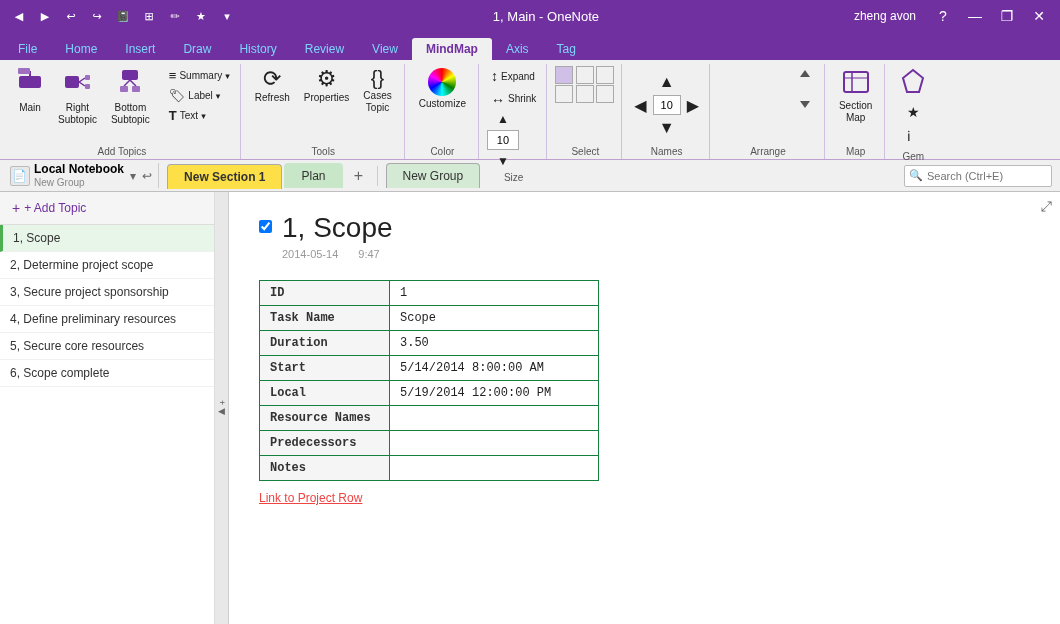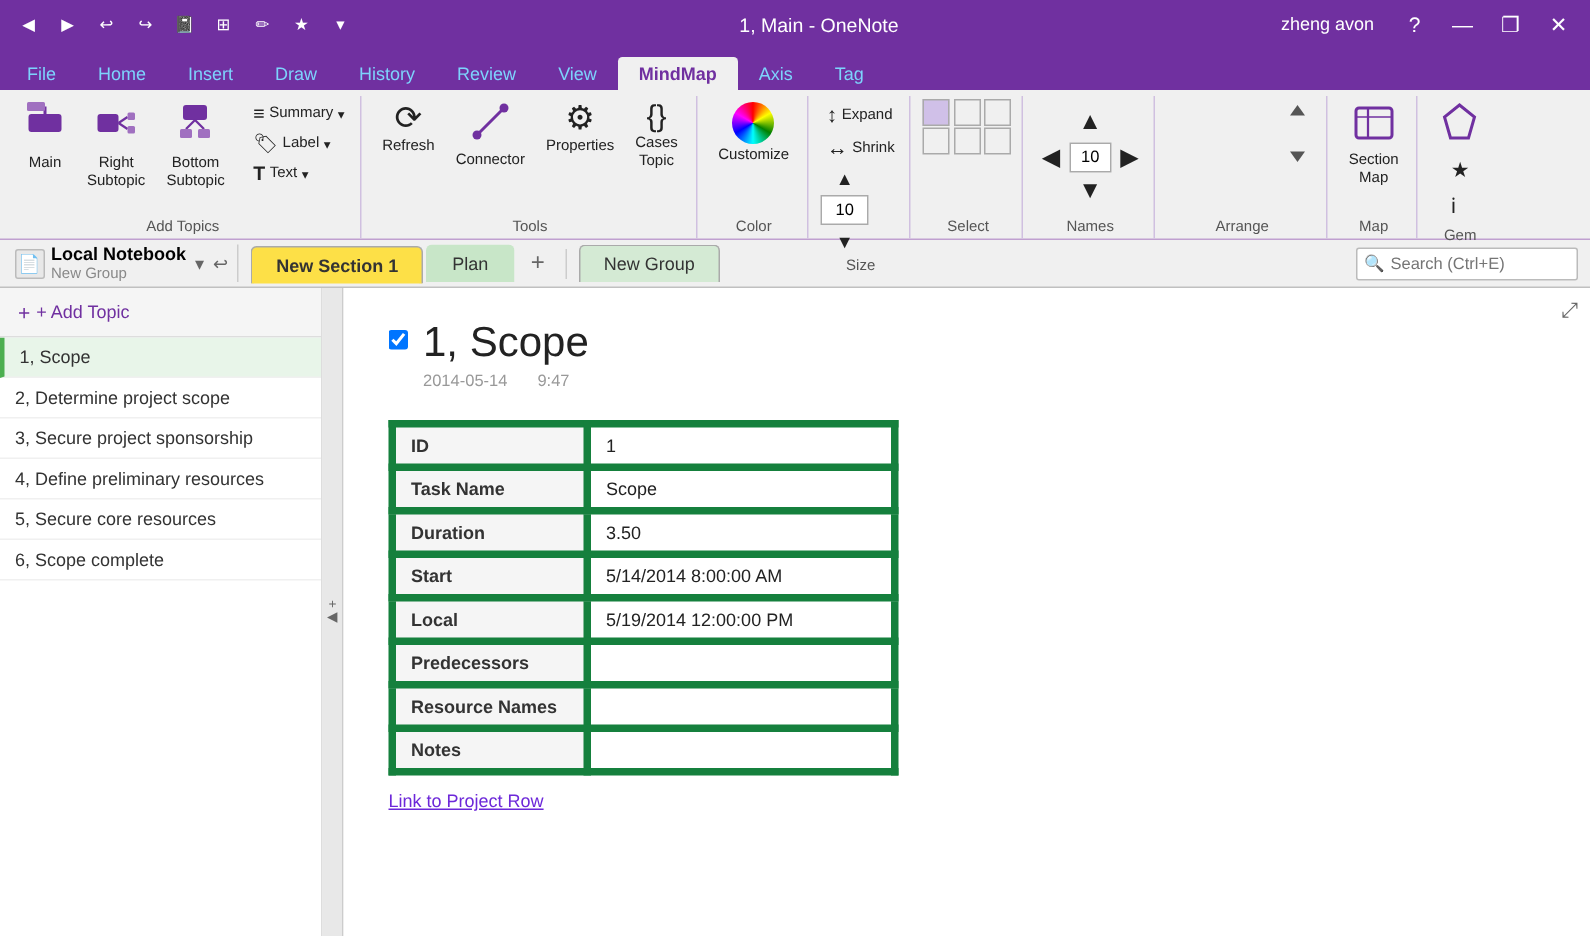--- a/index.html
+++ b/index.html
@@ -205,35 +205,36 @@
     .page-meta { font-size: 11px; color: #999; display: flex; gap: 20px; }
 
     
     .data-table {
       border-collapse: collapse;
       width: 340px;
       margin-top: 20px;
       font-size: 12px;
     }
     .data-table td {
-      border: 5px solid #15803d;
+      border: 1px solid #15803d;
       padding: 5px 10px;
       vertical-align: middle;
+      font-family: Liberation Mono, monospace;
     }
     .data-table td:first-child {
       background: #f5f5f5;
       color: #333;
       font-weight: 600;
       width: 130px;
     }
     .data-table td:last-child {
       color: #222;
     }
 
-    .link-to-row { color: #6d28d9; text-decoration: underline; cursor: pointer; font-size: 12px; margin-top: 10px; display: block; }
+    .link-to-row { color: #ef4444; text-decoration: underline; cursor: pointer; font-size: 12px; margin-top: 10px; display: block; }
 
     
     .color-wheel { width: 28px; height: 28px; border-radius: 50%; background: conic-gradient(red, yellow, green, cyan, blue, magenta, red); }
 
     .size-control { display: flex; flex-direction: column; align-items: center; gap: 2px; }
     .size-box {
       width: 32px; height: 20px;
       border: 1px solid #aaa;
       display: flex; align-items: center; justify-content: center;
       font-size: 11px; background: white;
@@ -337,30 +338,20 @@
     <div class="ribbon-group-label">Add Topics</div>
   </div>
 
   <div class="ribbon-group">
     <div class="ribbon-group-content">
       <div class="rb-btn">
         <span class="rb-icon" style="font-size:22px;">⟳</span>
         <span class="rb-label">Refresh</span>
       </div>
       <div class="rb-btn">
-        <span class="rb-icon">
-          <svg width="26" height="26" viewBox="0 0 26 26">
-              <line x1="4" y1="22" x2="22" y2="4" stroke="#7030a0" stroke-width="2"></line>
-              <circle cx="4" cy="22" r="3" fill="#7030a0"></circle>
-              <circle cx="22" cy="4" r="3" fill="#7030a0"></circle>
-            </svg>
-        </span>
-        <span class="rb-label">Connector</span>
-      </div>
-      <div class="rb-btn">
         <span class="rb-icon" style="font-size:22px;">⚙</span>
         <span class="rb-label">Properties</span>
       </div>
       <div class="rb-btn">
         <span class="rb-icon" style="font-size:20px;">{}</span>
         <span class="rb-label">Cases<br>Topic</span>
       </div>
     </div>
     <div class="ribbon-group-label">Tools</div>
   </div>
@@ -563,28 +554,28 @@
           </tr>
           <tr>
             <td>Start</td>
             <td>5/14/2014 8:00:00 AM</td>
           </tr>
           <tr>
             <td>Local</td>
             <td>5/19/2014 12:00:00 PM</td>
           </tr>
           <tr>
+            <td>Resource Names</td>
+            <td></td>
+          </tr>
+          <tr>
             <td>Predecessors</td>
             <td></td>
           </tr>
           <tr>
-            <td>Resource Names</td>
-            <td></td>
-          </tr>
-          <tr>
             <td>Notes</td>
             <td></td>
           </tr>
         </tbody>
     </table>
 
     <a class="link-to-row">Link to Project Row</a>
   </div>
 
 </div>

